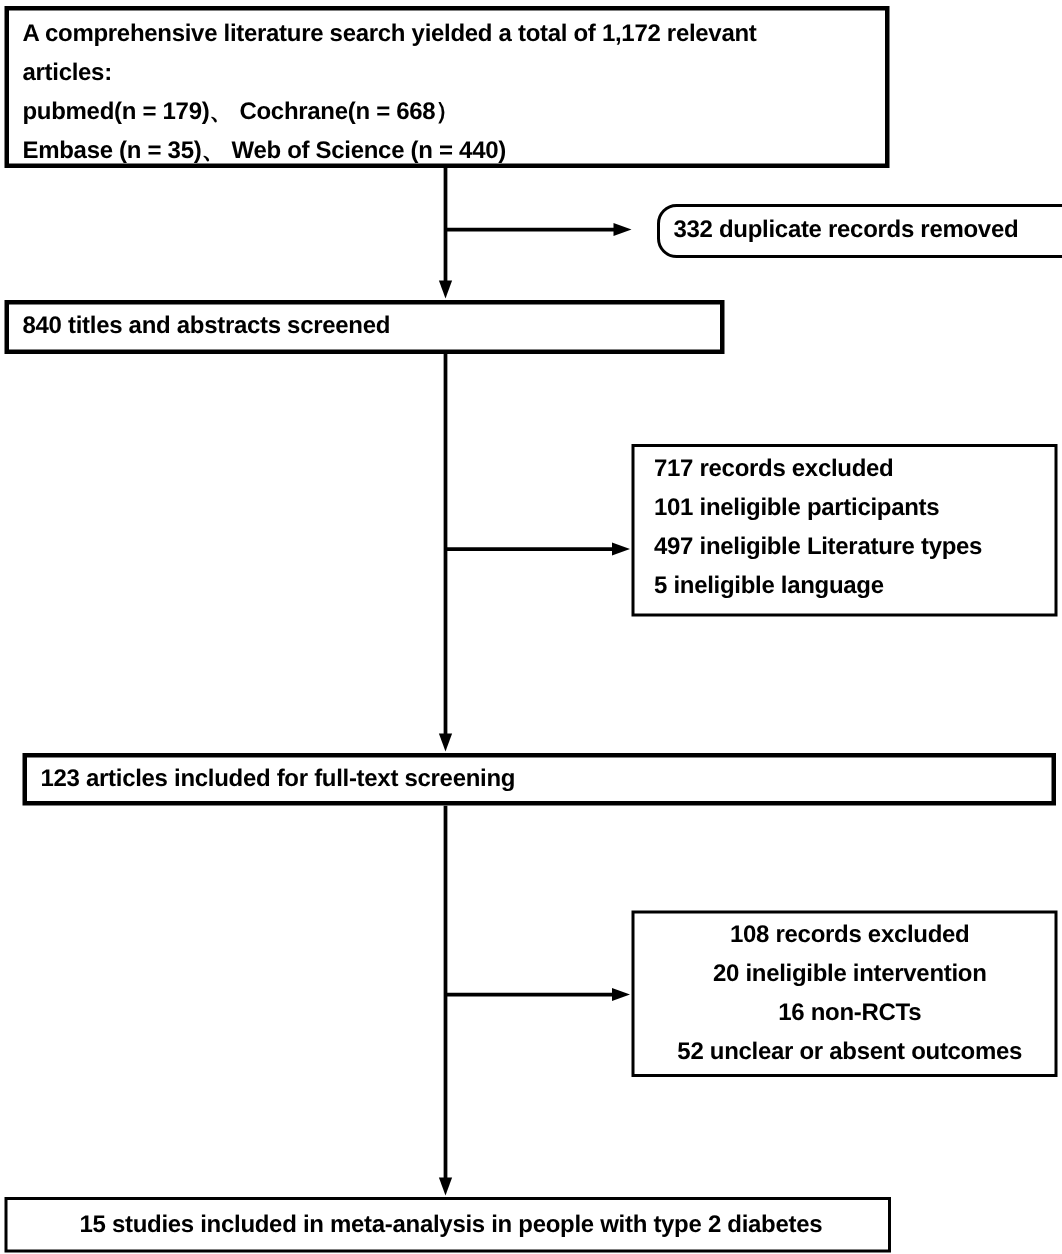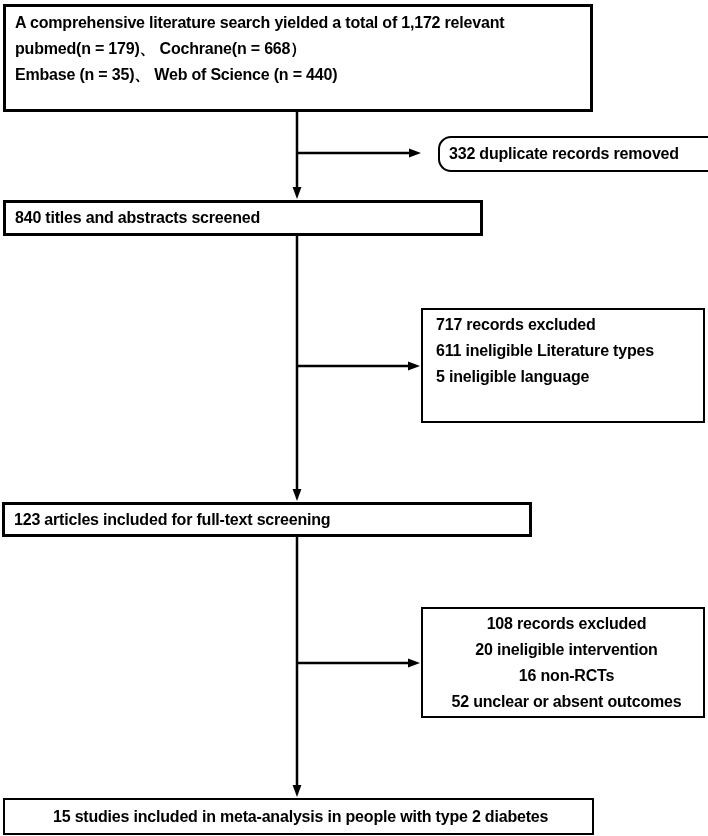--- a/index.html
+++ b/index.html
@@ -41,22 +41,22 @@
     padding-left: 9px;
     white-space: nowrap;
   }
   .multi { padding: 2px 6px 0 13px; }
   .multi .ln { white-space: nowrap; line-height: 26px; }
 
   
   .b-search   { left: 3px;   top: 4px;   width: 590px; height: 108px; padding: 3px 6px 0 9px; }
   .b-dup      { left: 438px; top: 136px; width: 282px; height: 36px; border-radius: 13px; }
   .b-screen   { left: 3px;   top: 200px; width: 480px; height: 36px; }
-  .b-excl1    { left: 421px; top: 308px; width: 284px; height: 115px; }
-  .b-fulltext { left: 2px;   top: 502px; width: 530px; height: 35px; }
+  .b-excl1    { left: 421px; top: 296px; width: 284px; height: 115px; }
+  .b-fulltext { left: 15px;   top: 502px; width: 689px; height: 35px; }
   .b-excl2    { left: 421px; top: 607px; width: 284px; height: 111px; text-align: center; }
   .b-included { left: 3px;   top: 798px; width: 591px; height: 37px; padding-left: 48px; }
 </style>
 </head>
 <body>
 
 <div class="canvas">
 
   <svg class="connectors" viewBox="0 0 708 836" xmlns="http://www.w3.org/2000/svg">
 
@@ -74,35 +74,37 @@
 
     <line x1="297" y1="537" x2="297" y2="787" stroke="#000" stroke-width="2.5"></line>
     <polygon points="297,797 292.6,785 301.4,785" fill="#000"></polygon>
 
     <line x1="297" y1="663" x2="409" y2="663" stroke="#000" stroke-width="2.5"></line>
     <polygon points="420,663 408,658.6 408,667.4" fill="#000"></polygon>
   </svg>
 
   <div class="box multi b-search">
     <div class="ln">A comprehensive literature search yielded a total of 1,172 relevant</div>
+    <div class="ln">articles:</div>
     <div class="ln">pubmed(n = 179)、 Cochrane(n = 668）</div>
     <div class="ln">Embase (n = 35)、 Web of Science (n = 440)</div>
   </div>
 
   <div class="box thin single b-dup">
     <span>332 duplicate records removed</span>
   </div>
 
   <div class="box single b-screen">
     <span>840 titles and abstracts screened</span>
   </div>
 
   <div class="box thin multi b-excl1">
     <div class="ln">717 records excluded</div>
-    <div class="ln">611 ineligible Literature types</div>
+    <div class="ln">101 ineligible participants</div>
+    <div class="ln">497 ineligible Literature types</div>
     <div class="ln">5 ineligible language</div>
   </div>
 
   <div class="box single b-fulltext">
     <span>123 articles included for full-text screening</span>
   </div>
 
   <div class="box thin multi b-excl2">
     <div class="ln">108 records excluded</div>
     <div class="ln">20 ineligible intervention</div>

